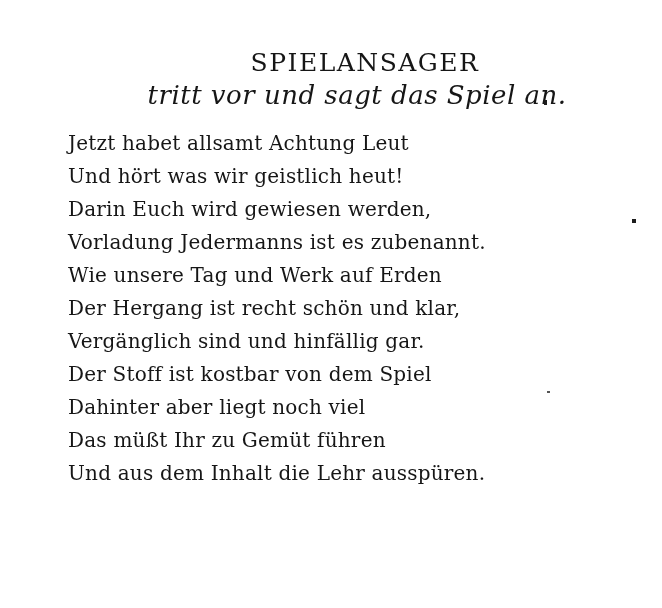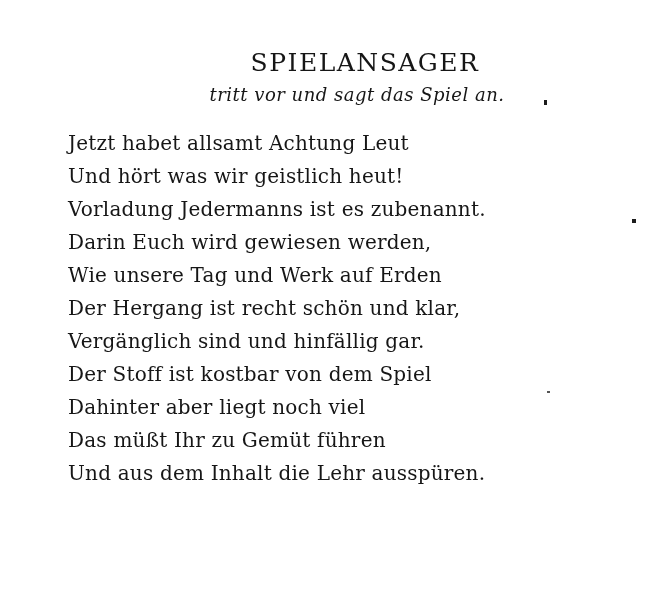--- a/index.html
+++ b/index.html
@@ -24,21 +24,21 @@
     text-align: center;
   }
   .heading {
     font-size: 25px;
     line-height: 30px;
     letter-spacing: 1.5px;
     font-weight: normal;
     margin: 0;
   }
   .stage-direction {
-    font-size: 18px;
+    font-size: 26px;
     line-height: 30px;
     font-style: italic;
     letter-spacing: 0.5px;
     margin: 2px 16px 0 0;
   }
   .poem {
     position: absolute;
     left: 68px;
     top: 127px;
     width: 560px;
@@ -65,22 +65,22 @@
 <div class="page">
 
   <div class="header">
     <div class="heading">SPIELANSAGER</div>
     <div class="stage-direction">tritt vor und sagt das Spiel an.</div>
   </div>
 
   <div class="poem">
     <div class="poem-line">Jetzt habet allsamt Achtung Leut</div>
     <div class="poem-line">Und hört was wir geistlich heut!</div>
+    <div class="poem-line">Darin Euch wird gewiesen werden,</div>
     <div class="poem-line">Vorladung Jedermanns ist es zubenannt.</div>
-    <div class="poem-line">Darin Euch wird gewiesen werden,</div>
     <div class="poem-line">Wie unsere Tag und Werk auf Erden</div>
     <div class="poem-line">Der Hergang ist recht schön und klar,</div>
     <div class="poem-line">Vergänglich sind und hinfällig gar.</div>
     <div class="poem-line">Der Stoff ist kostbar von dem Spiel</div>
     <div class="poem-line">Dahinter aber liegt noch viel</div>
     <div class="poem-line">Das müßt Ihr zu Gemüt führen</div>
     <div class="poem-line">Und aus dem Inhalt die Lehr ausspüren.</div>
   </div>
 
   <div class="speck speck-after-subtitle"></div>

